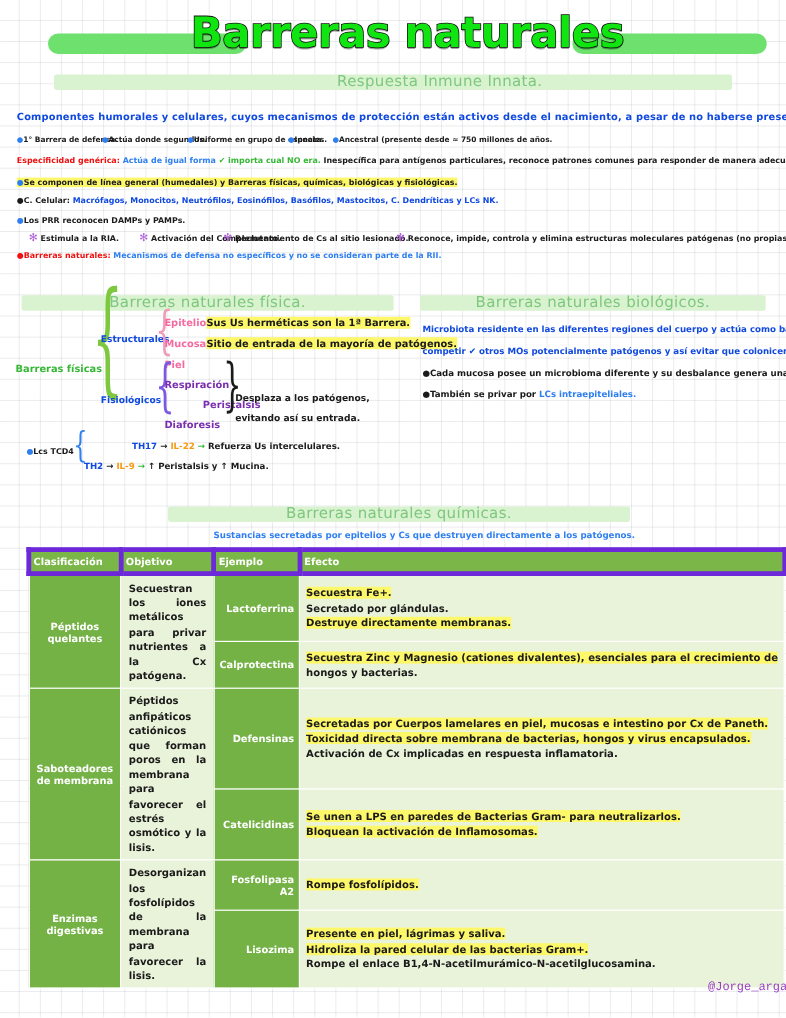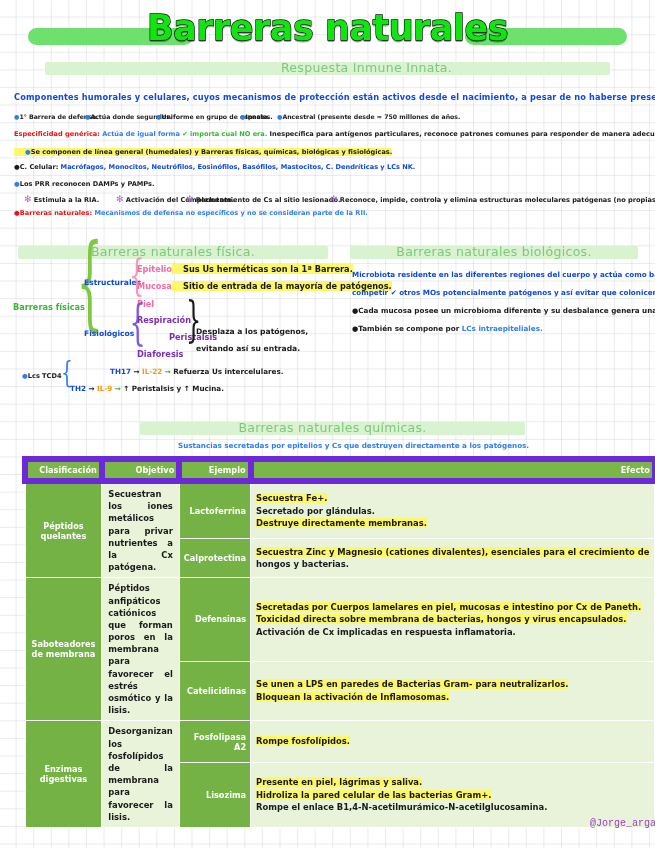--- a/index.html
+++ b/index.html
@@ -15,21 +15,21 @@
     position:absolute;inset:0;
     background-color:#ffffff;
     background-image:
       linear-gradient(to right, rgba(120,130,140,.16) 1px, transparent 1px),
       linear-gradient(to bottom, rgba(120,130,140,.16) 1px, transparent 1px);
     background-size:17.6px 17.6px;
     background-position:-2px -1px;
   }
 
   
-  #title-wrap{position:absolute;left:0;top:8px;width:591px;height:48px;padding-left:24px;}
+  #title-wrap{position:absolute;left:12px;top:8px;width:591px;height:48px;padding-left:24px;}
   .title-bar{
     position:absolute;top:20px;height:17px;border-radius:9px;background:#6de06d;
   }
   .title-bar.left{left:28px;width:165px;}
   .title-bar.right{left:465px;width:162px;}
   #main-title{
     position:absolute;left:0;top:0;width:655px;text-align:center;
     font-family:"DejaVu Sans", sans-serif;
     font-weight:bold;font-size:35px;letter-spacing:-.5px;
     color:#11e511;
@@ -48,21 +48,21 @@
   .sec-head-bg{position:absolute;background:#d9f2cf;height:13px;border-radius:2px;}
 
   .blue{color:#1049e0;}
   .blue2{color:#2f7ff0;}
   .red{color:#f01010;}
   .green{color:#36b836;}
   .pink{color:#f56ba0;}
   .purple{color:#7a2fb0;}
   .orange{color:#f59a12;}
   .black{color:#1a1a1a;}
-  .hl{background:#fdf76a;padding-left:11px;}
+  .hl{background:#fdf76a;}
 
   .ln{position:absolute;white-space:nowrap;font-weight:bold;}
   .f6{font-size:6.2px;}
   .f65{font-size:6.6px;}
   .f7{font-size:7.2px;}
   .f75{font-size:7.6px;}
   .f8{font-size:8.2px;}
 
   .starred{color:#b060d8;font-size:9px;}
 
@@ -75,21 +75,21 @@
   }
 
   
   #chem-table{
     position:absolute;left:22px;top:456px;width:612px;
     border-collapse:collapse;
     font-family:"DejaVu Sans", sans-serif;
   }
   #chem-table th{
     background:#7ab648;color:#ffffff;font-size:8.2px;font-weight:bold;
-    padding:3px 2px;border:6px solid #6d28d9;text-align:right;
+    padding:3px 2px;border:4px solid #6d28d9;text-align:left;
   }
   #chem-table td{border:1px solid #ffffff;vertical-align:middle;}
   td.c1{background:#74b246;color:#ffffff;font-size:8.2px;font-weight:bold;
         text-align:center;padding:4px 6px;width:104px;}
   td.c2{background:#e9f3da;color:#1a1a1a;font-size:8.4px;font-weight:bold;
         text-align:justify;padding:4px 6px;width:137px;line-height:1.45;}
   td.c3{background:#74b246;color:#ffffff;font-size:8.2px;font-weight:bold;
         text-align:right;padding:4px 4px;width:79px;}
   td.c4{background:#e9f3da;color:#1a1a1a;font-size:8.4px;font-weight:bold;
         padding:3px 5px;line-height:1.5;}
@@ -230,21 +230,21 @@
 <div class="sec-head-bg" style="left:350px;top:246px;width:288px;"></div>
 <div class="sec-head" style="left:350px;top:244px;width:288px;">Barreras naturales biológicos.</div>
 
 <div class="ln f7 blue hand" style="left:352px;top:270px;">Microbiota residente en las diferentes regiones del cuerpo y actúa como barrera al</div>
 <div class="ln f7 blue hand" style="left:352px;top:288px;">competir ✔ otros MOs potencialmente patógenos y así evitar que colonicen los Ts.</div>
 
 <div class="ln f7 hand" style="left:352px;top:306px;">
   <span class="black">●</span><span class="black">Cada mucosa posee un microbioma diferente y su desbalance genera una </span>
 </div>
 <div class="ln f7 hand" style="left:352px;top:324px;">
-  <span class="black">●</span><span class="black">También se compone por </span><span class="blue2">LCs intraepiteliales.</span>
+  <span class="black">●</span><span class="black">También se privar por </span><span class="blue2">LCs intraepiteliales.</span>
 </div>
 
 <div class="sec-head-bg" style="left:140px;top:422px;width:385px;"></div>
 <div class="sec-head" style="left:140px;top:420px;width:385px;">Barreras naturales químicas.</div>
 <div class="ln f7 blue2 hand" style="left:178px;top:441px;">Sustancias secretadas por epitelios y Cs que destruyen directamente a los patógenos.</div>
 
 <table id="chem-table">
   <thead>
     <tr>
       <th style="width:104px;">Clasificación</th>

